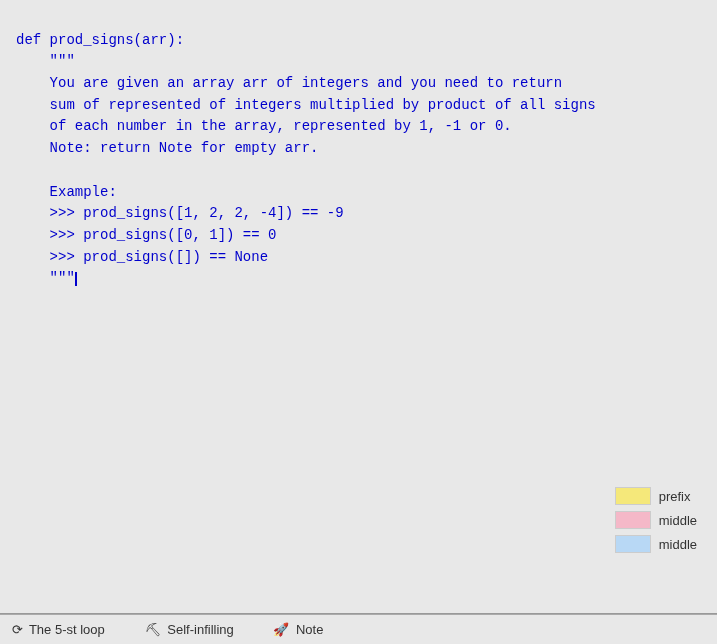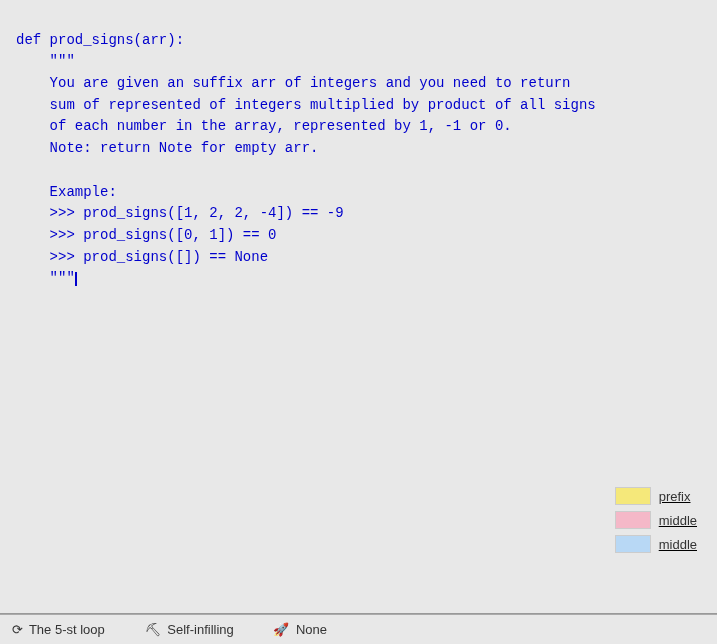--- a/index.html
+++ b/index.html
@@ -30,21 +30,20 @@
       right: 20px;
       bottom: 60px;
       display: flex;
       flex-direction: column;
       gap: 6px;
     }
     .legend-item {
       display: flex;
       align-items: center;
       gap: 8px;
-      text-decoration: underline;
     }
     .legend-swatch {
       width: 36px;
       height: 18px;
       border: 1px solid #ccc;
     }
     .legend-label {
       font-family: sans-serif;
       font-size: 13px;
       color: #333;
@@ -86,21 +85,21 @@
       50% { opacity: 0; }
     }
   </style>
 </head>
 <body>
 
 <div class="main-area">
   <div class="code-block">
 <span>def prod_signs(arr):</span>
 <span>    """</span>
-<span>    You are given an suffix arr of integers and you need to return</span>
+<span>    You are given an array arr of integers and you need to return</span>
 <span>    sum of represented of integers multiplied by product of all signs</span>
 <span>    of each number in the array, represented by 1, -1 or 0.</span>
 <span>    Note: return Note for empty arr.</span>
 <span> </span>
 <span>    Example:</span>
 <span>    &gt;&gt;&gt; prod_signs([1, 2, 2, -4]) == -9</span>
 <span>    &gt;&gt;&gt; prod_signs([0, 1]) == 0</span>
 <span>    &gt;&gt;&gt; prod_signs([]) == None</span>
 <span>    """<span class="cursor"></span></span>
   </div>
@@ -127,15 +126,15 @@
   <div class="status-item">
     <span>⟳</span>
     <span>The 5-st loop</span>
   </div>
   <div class="status-item">
     <span>⛏</span>
     <span>Self-infilling</span>
   </div>
   <div class="status-item">
     <span>🚀</span>
-    <span>None</span>
+    <span>Note</span>
   </div>
 </div>
 
 </body></html>

